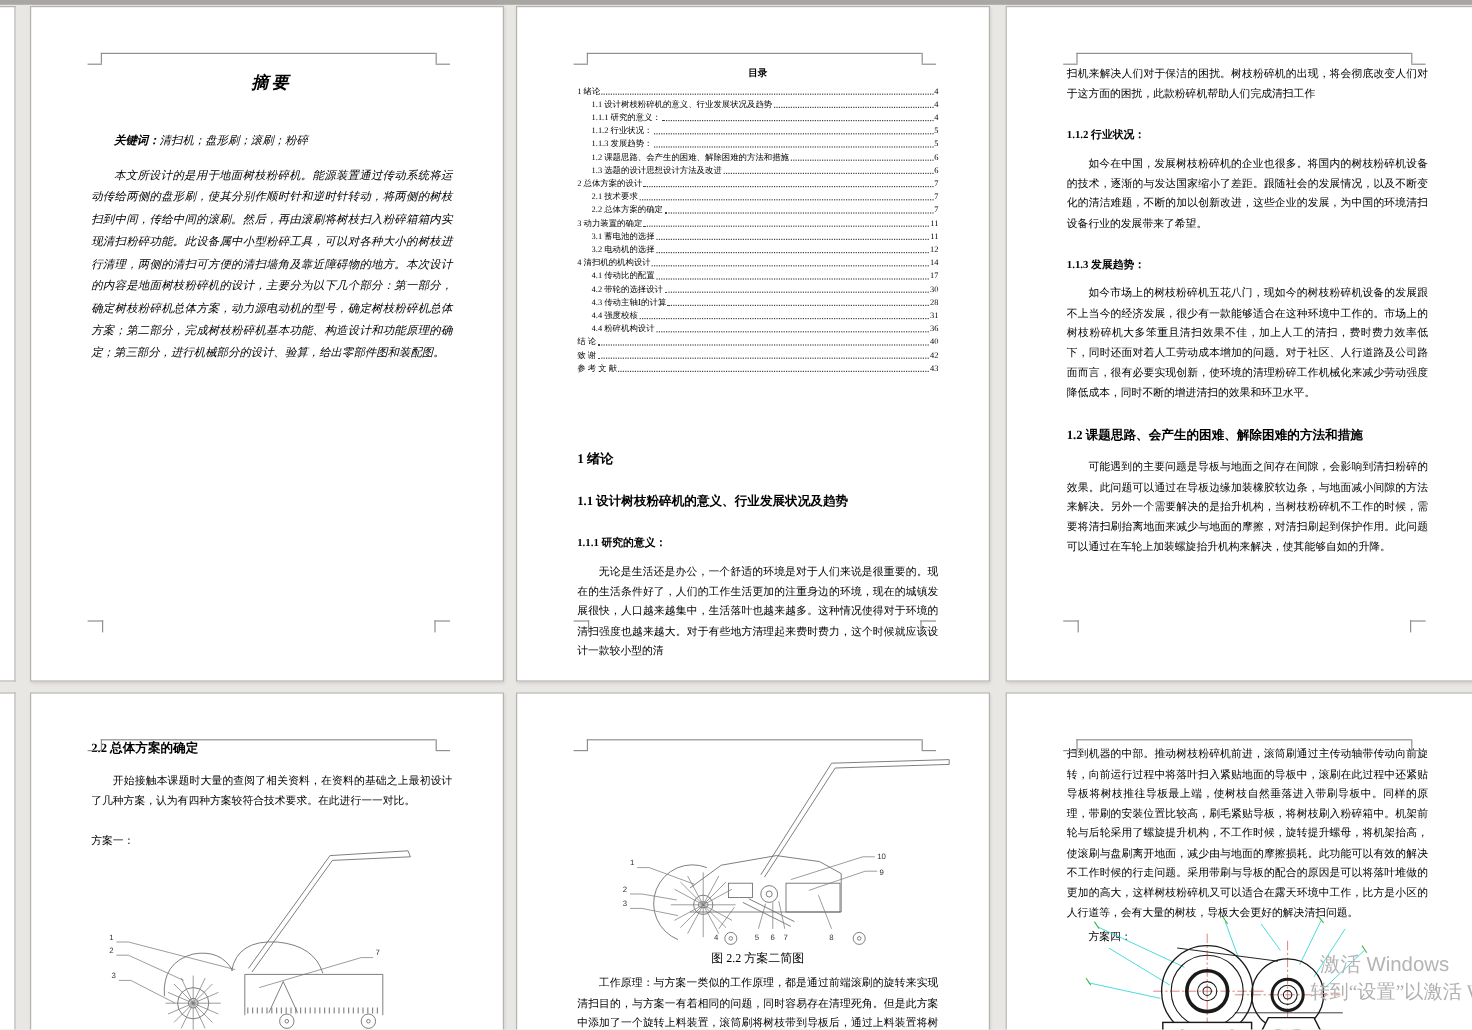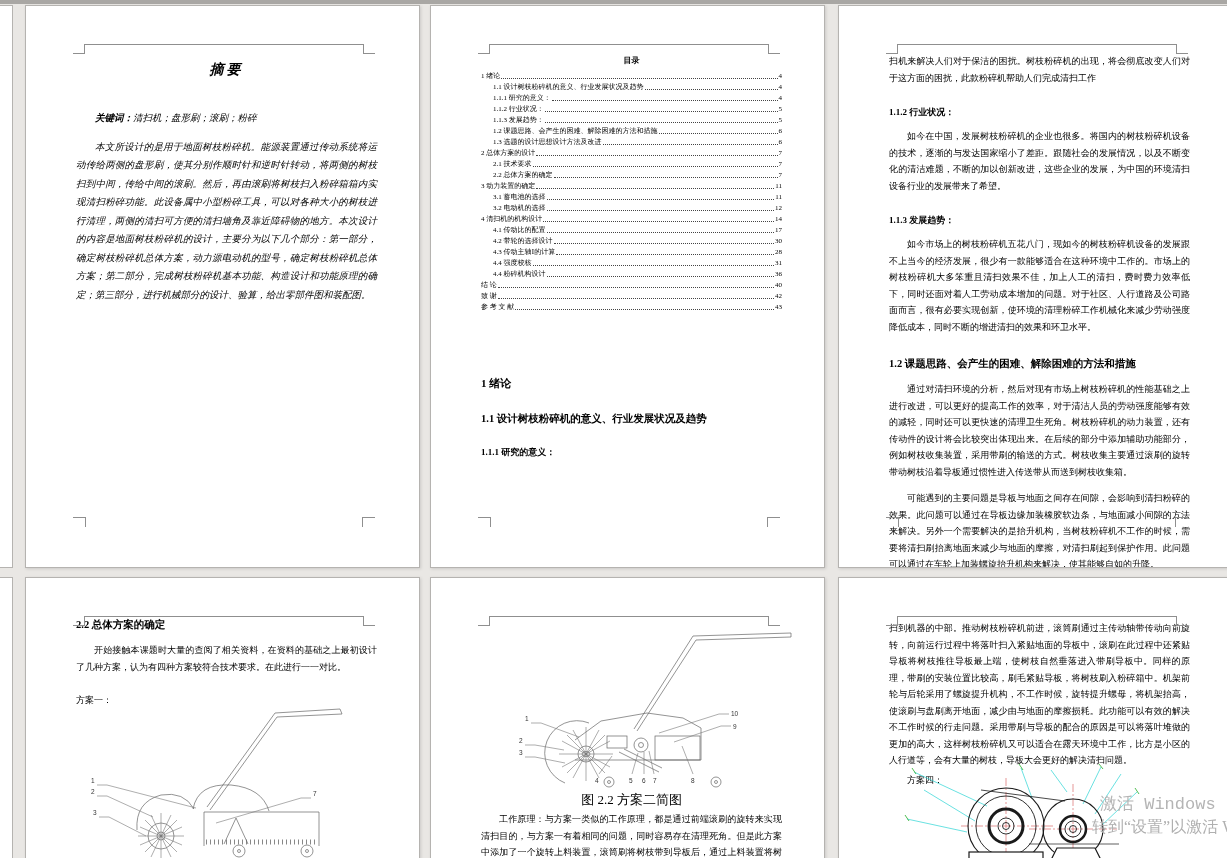--- a/index.html
+++ b/index.html
@@ -29,37 +29,37 @@
   .b-h1{font-size:11px;font-weight:bold;margin:64px 0 0;line-height:14px;}
   .b-h2{font-size:10.5px;font-weight:bold;margin:22px 0 0;line-height:14px;}
   .b-h3{font-size:9px;font-weight:bold;margin:20px 0 0;line-height:12px;}
   .c4 .b-h2:first-child{margin-top:0;}
   .b-p{text-indent:2em;text-align:justify;margin:10px 0 0;}
   .b-pc{text-align:justify;margin:0;}
   .b-pl{text-indent:2em;margin:3px 0 0;}
   .b-pl0{margin:17px 0 0;}
   .b-kw{text-indent:2em;margin:4px 0 0;}
   .kw-l{font-weight:bold;}
-  .b-cap{text-align:center;font-size:13px;margin:0 0 2px;line-height:12px;}
+  .b-cap{text-align:center;font-size:10px;margin:0 0 2px;line-height:12px;}
   .c5 .b-p{margin-top:5px;}
   
   .toc-title{text-align:center;font-weight:bold;font-size:8px;margin:2px 0 4px;line-height:11px;}
   .toc-row{display:flex;align-items:flex-end;font-size:7px;line-height:10.4px;white-space:nowrap;}
   .toc-row.lv1{padding-left:12px;}
   .toc-row .lbl{overflow:hidden;}
   .toc-row .dots{flex:1;min-width:8px;border-bottom:1px dotted #444;margin:0 1px 2px 1px;height:8px;}
   .toc-row .pg{}
   
   .fig{position:absolute;}
   .fig svg{display:block;}
   .dline{stroke:#666;stroke-width:0.7;fill:none;}
   .dthin{stroke:#777;stroke-width:0.6;fill:none;}
   .dlbl{font-size:6.5px;fill:#333;font-family:"Liberation Sans",sans-serif;}
   
-  .wm1{position:absolute;left:1100px;top:792px;font-family:Liberation Mono, monospace;
+  .wm1{position:absolute;left:1100px;top:792px;font-family:Liberation Sans, sans-serif;
        font-size:17px;color:#b4b4b4;white-space:nowrap;z-index:9;}
   .wm2{position:absolute;left:1092px;top:817px;font-family:Liberation Serif, serif;
        font-size:16px;color:#b0b0b0;white-space:nowrap;z-index:9;}
 </style>
 </head>
 <body>
 
 <div class="topstrip"></div>
 <div class="sliver" style="top:5px"></div>
 <div class="sliver" style="top:577px"></div>
@@ -193,20 +193,21 @@
         <div class="toc-row lv0">
           <span class="lbl">参 考 文 献</span>
           <span class="dots"></span>
           <span class="pg">43</span>
         </div>
       </div>
     <div>
         <div class="b b-h1">1 绪论</div>
         <div class="b b-h2">1.1 设计树枝粉碎机的意义、行业发展状况及趋势</div>
         <div class="b b-h3">1.1.1 研究的意义：</div>
+        <div class="b b-p">无论是生活还是办公，一个舒适的环境是对于人们来说是很重要的。现在的生活条件好了，人们的工作生活更加的注重身边的环境，现在的城镇发展很快，人口越来越集中，生活落叶也越来越多。这种情况使得对于环境的清扫强度也越来越大。对于有些地方清理起来费时费力，这个时候就应该设计一款较小型的清</div>
       </div>
   </div>
 <div class="mk" style="left: 58px; top: 38px; width: 279px; height: 1px;"></div>
     <div class="mk" style="left: 58px; top: 38px; width: 1px; height: 9px;"></div>
     <div class="mk" style="left: 47px; top: 47px; width: 12px; height: 1px;"></div>
     <div class="mk" style="left: 337px; top: 38px; width: 1px; height: 9px;"></div>
     <div class="mk" style="left: 337px; top: 47px; width: 12px; height: 1px;"></div>
     <div class="mk" style="left: 47px; top: 511px; width: 13px; height: 1px;"></div>
     <div class="mk" style="left: 59px; top: 511px; width: 1px; height: 10px;"></div>
     <div class="mk" style="left: 336px; top: 511px; width: 13px; height: 1px;"></div>
@@ -214,21 +215,20 @@
   </div>
 
 <div class="page" id="p3">
   <div class="content c3">
       <div class="b b-pc">扫机来解决人们对于保洁的困扰。树枝粉碎机的出现，将会彻底改变人们对于这方面的困扰，此款粉碎机帮助人们完成清扫工作</div>
       <div class="b b-h3">1.1.2 行业状况：</div>
       <div class="b b-p">如今在中国，发展树枝粉碎机的企业也很多。将国内的树枝粉碎机设备的技术，逐渐的与发达国家缩小了差距。跟随社会的发展情况，以及不断变化的清洁难题，不断的加以创新改进，这些企业的发展，为中国的环境清扫设备行业的发展带来了希望。</div>
       <div class="b b-h3">1.1.3 发展趋势：</div>
       <div class="b b-p">如今市场上的树枝粉碎机五花八门，现如今的树枝粉碎机设备的发展跟不上当今的经济发展，很少有一款能够适合在这种环境中工作的。市场上的树枝粉碎机大多笨重且清扫效果不佳，加上人工的清扫，费时费力效率低下，同时还面对着人工劳动成本增加的问题。对于社区、人行道路及公司路面而言，很有必要实现创新，使环境的清理粉碎工作机械化来减少劳动强度降低成本，同时不断的增进清扫的效果和环卫水平。</div>
       <div class="b b-h2">1.2 课题思路、会产生的困难、解除困难的方法和措施</div>
-      <div class="b b-p">通过对清扫环境的分析，然后对现有市场上树枝粉碎机的性能基础之上进行改进，可以更好的提高工作的效率，对于清洁人员的劳动强度能够有效的减轻，同时还可以更快速的清理卫生死角。树枝粉碎机的动力装置，还有传动件的设计将会比较突出体现出来。在后续的部分中添加辅助功能部分，例如树枝收集装置，采用带刷的输送的方式。树枝收集主要通过滚刷的旋转带动树枝沿着导板通过惯性进入传送带从而送到树枝收集箱。</div>
       <div class="b b-p">可能遇到的主要问题是导板与地面之间存在间隙，会影响到清扫粉碎的效果。此问题可以通过在导板边缘加装橡胶软边条，与地面减小间隙的方法来解决。另外一个需要解决的是抬升机构，当树枝粉碎机不工作的时候，需要将清扫刷抬离地面来减少与地面的摩擦，对清扫刷起到保护作用。此问题可以通过在车轮上加装螺旋抬升机构来解决，使其能够自如的升降。</div>
     </div>
 <div class="mk" style="left: 58px; top: 38px; width: 279px; height: 1px;"></div>
     <div class="mk" style="left: 58px; top: 38px; width: 1px; height: 9px;"></div>
     <div class="mk" style="left: 47px; top: 47px; width: 12px; height: 1px;"></div>
     <div class="mk" style="left: 337px; top: 38px; width: 1px; height: 9px;"></div>
     <div class="mk" style="left: 337px; top: 47px; width: 12px; height: 1px;"></div>
     <div class="mk" style="left: 47px; top: 511px; width: 13px; height: 1px;"></div>
     <div class="mk" style="left: 59px; top: 511px; width: 1px; height: 10px;"></div>
     <div class="mk" style="left: 336px; top: 511px; width: 13px; height: 1px;"></div>

